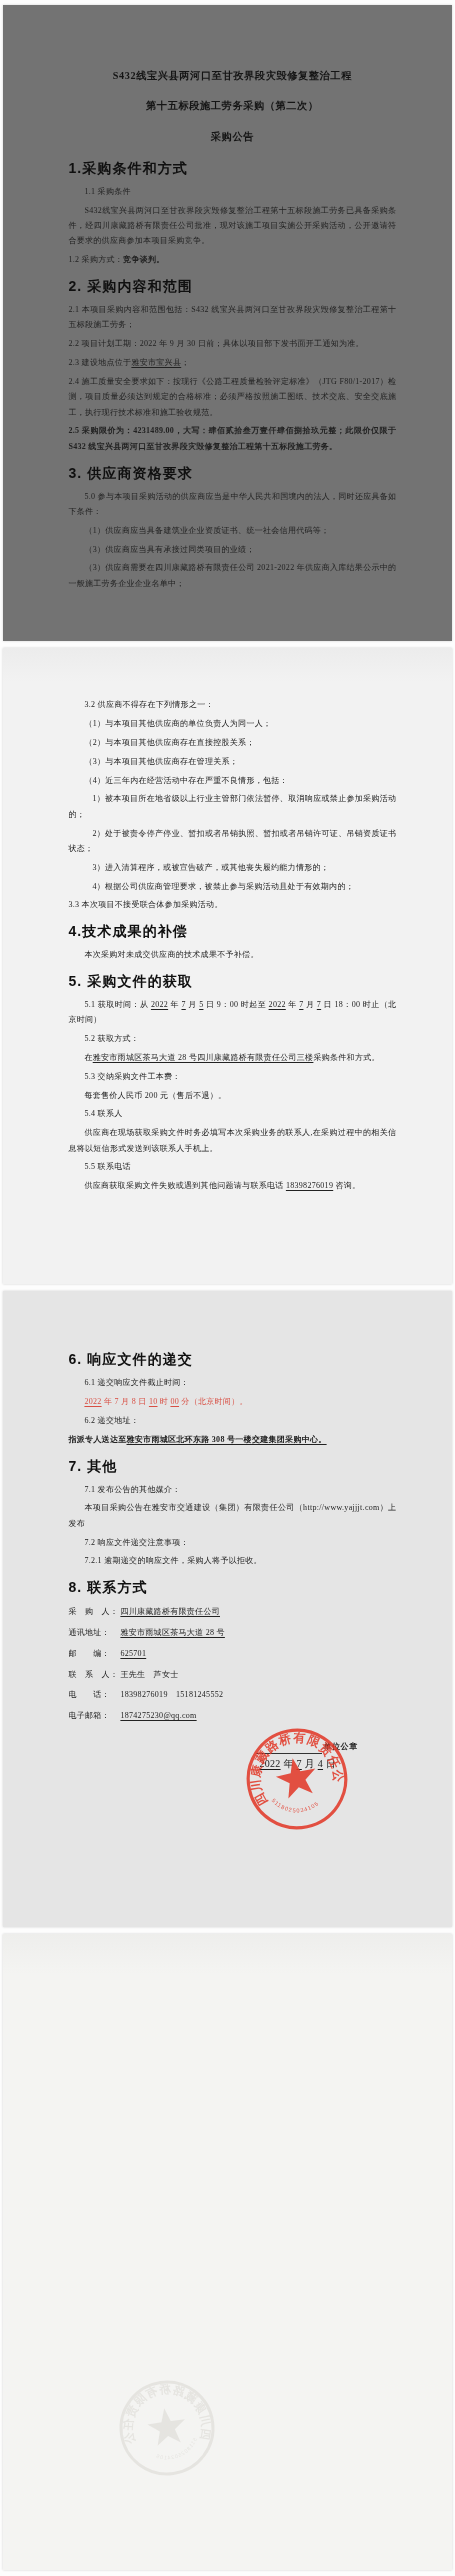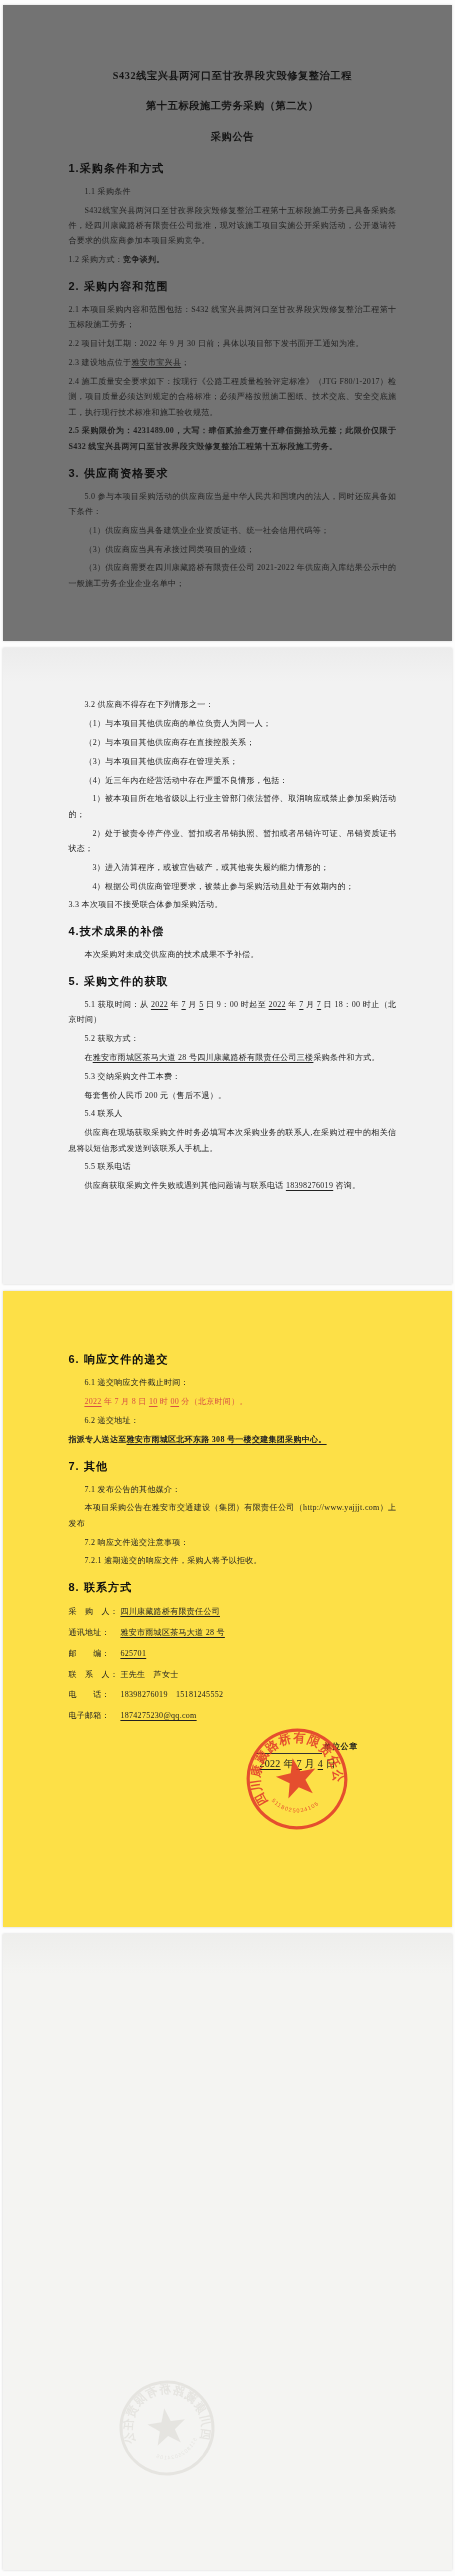--- a/index.html
+++ b/index.html
@@ -8,31 +8,31 @@
     background:#fdfdfd;
     font-family:"Liberation Serif","DejaVu Serif",serif;
     color:#222;
   }
   .page{
     position:absolute;left:3.4px;width:449px;overflow:hidden;
     box-shadow:0 0 2.3px rgba(0,0,0,.18);
   }
   #page1{top:4.6px;height:636px;background:#737373;}
   #page2{top:648px;height:636px;background:#f1f1f1;background:linear-gradient(180deg,#ececec,#f2f2f2 34px);}
-  #page3{top:1291px;height:636px;background:#fde047;}
+  #page3{top:1291px;height:636px;background:#e5e5e5;}
   #page4{top:1934px;height:636px;background:#f3f3f1;background:linear-gradient(180deg,#eeeeec,#f4f4f2 40px);}
   .body-col{padding:0 56px 0 65px;text-align:justify;}
   .title{
     text-align:center;font-weight:bold;font-size:10.2px;letter-spacing:0.6px;
     margin:0 0 17px 0;line-height:13.7px;color:#151515;
   }
   .title.first{padding-top:64px;}
   .h{
     font-family:"Liberation Sans","DejaVu Sans",sans-serif;
-    font-weight:bold;font-size:11px;letter-spacing:1.1px;color:#101010;
+    font-weight:bold;font-size:14px;letter-spacing:1.1px;color:#101010;
     margin:11.4px 0 8px 0;line-height:15px;text-align:left;
   }
   .pline{margin:3.4px 0;line-height:15.4px;font-size:8px;letter-spacing:0.3px;}
   .ind{text-indent:2em;}
   .ind3{text-indent:3em;}
   .b{font-weight:bold;}
   .u{text-decoration:underline;text-underline-offset:2.3px;text-decoration-thickness:0.6px;}
   .r{color:#d84f44;}
   .pad-u{padding-right:19.4px;}
   .contact-row{margin:2.8px 0;line-height:18px;font-size:8px;letter-spacing:0.3px;text-align:left;}

